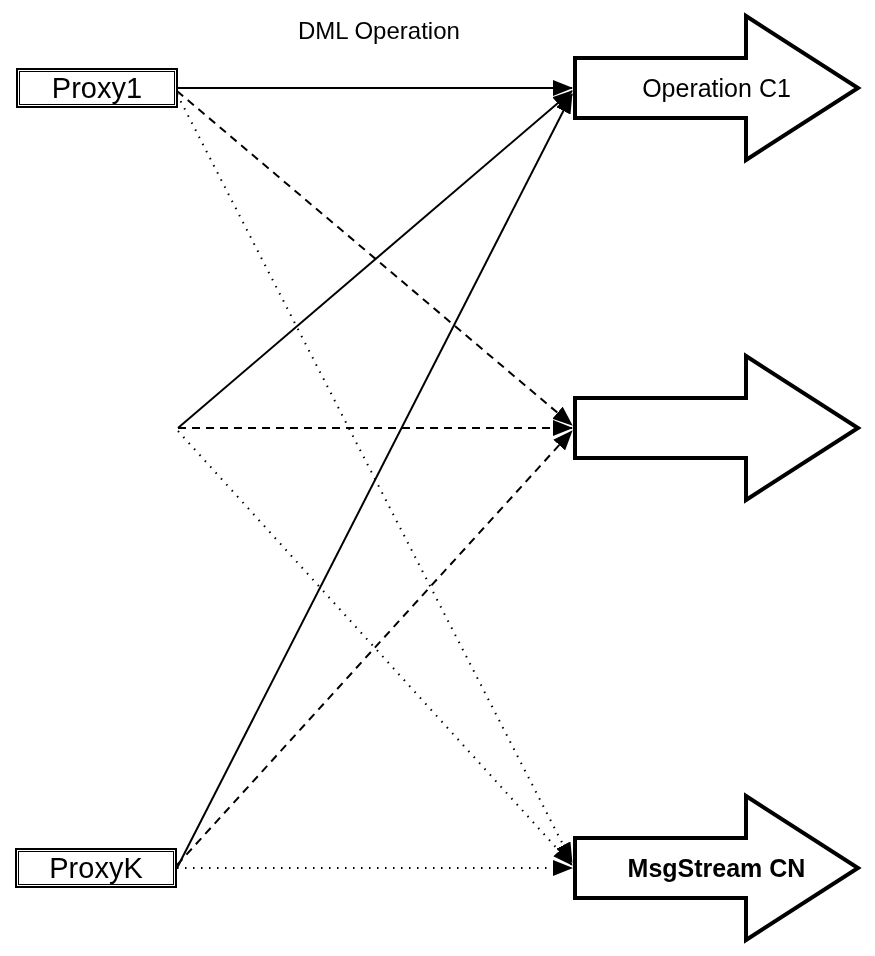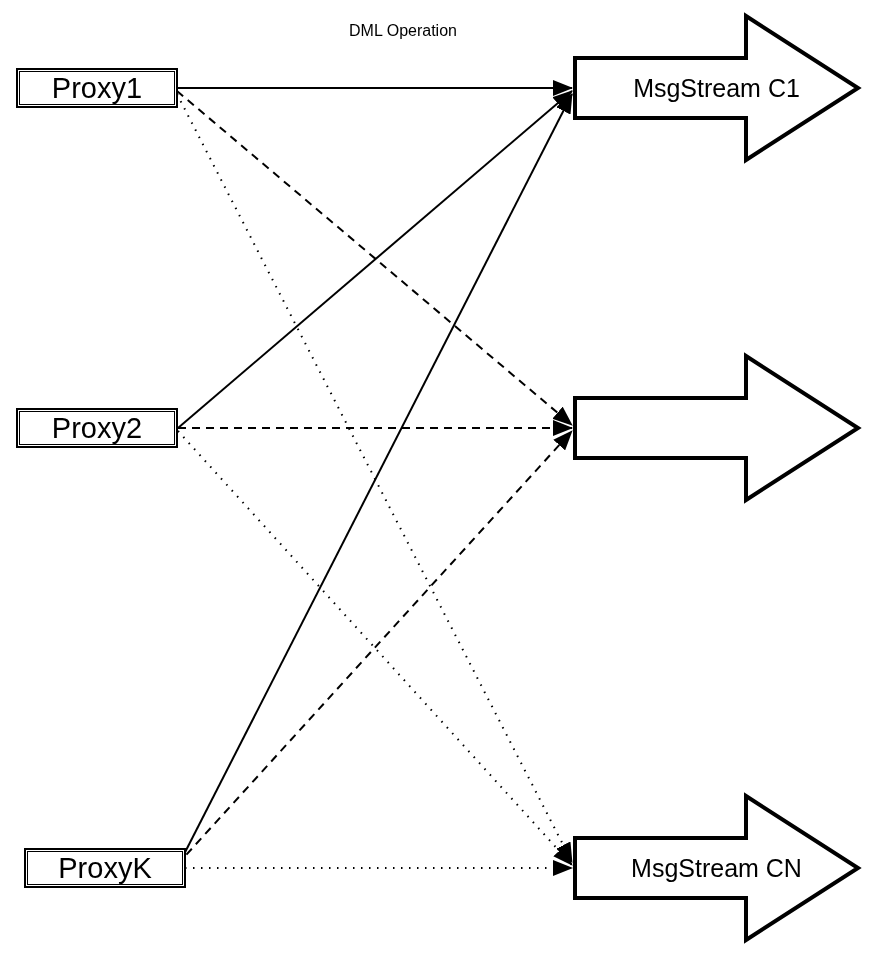--- a/index.html
+++ b/index.html
@@ -65,22 +65,22 @@
     font-size: 25px;
     line-height: 1;
     white-space: nowrap;
     pointer-events: none;
   }
   .edge-title {
     position: absolute;
     left: 298px;
     top: 20px;
     width: 210px;
-    text-align: center;
-    font-size: 16px;
+    text-align: left;
+    font-size: 24px;
     line-height: 22px;
     background: transparent;
   }
 </style>
 </head>
 <body>
 
 <div class="canvas">
 
   <svg class="connector-layer" width="875" height="956" viewBox="0 0 875 956">
@@ -107,23 +107,20 @@
     <line class="edge dotted" x1="177" y1="868" x2="572" y2="868" marker-end="url(#arrowhead)"></line>
   </svg>
 
   <div class="edge-title">
     <div>DML Operation</div>
   </div>
 
   <div class="node" style="left:16px; top:68px;">
     <span class="node-label">Proxy1</span>
   </div>
-  <div class="node" style="left:16px; top:408px;">
-    <span class="node-label">Proxy2</span>
-  </div>
-  <div class="node" style="left:15px; top:848px;margin-left:9px;">
+  <div class="node" style="left:15px; top:848px;">
     <span class="node-label">ProxyK</span>
   </div>
 
-  <div class="stream-label" style="top:73px;">MsgStream C1</div>
-  <div class="stream-label" style="top:853px;">MsgStream CN</div>
+  <div class="stream-label" style="top:73px;">Operation C1</div>
+  <div class="stream-label" style="top:853px;font-weight:bold;">MsgStream CN</div>
 
 </div>
 
 </body></html>

